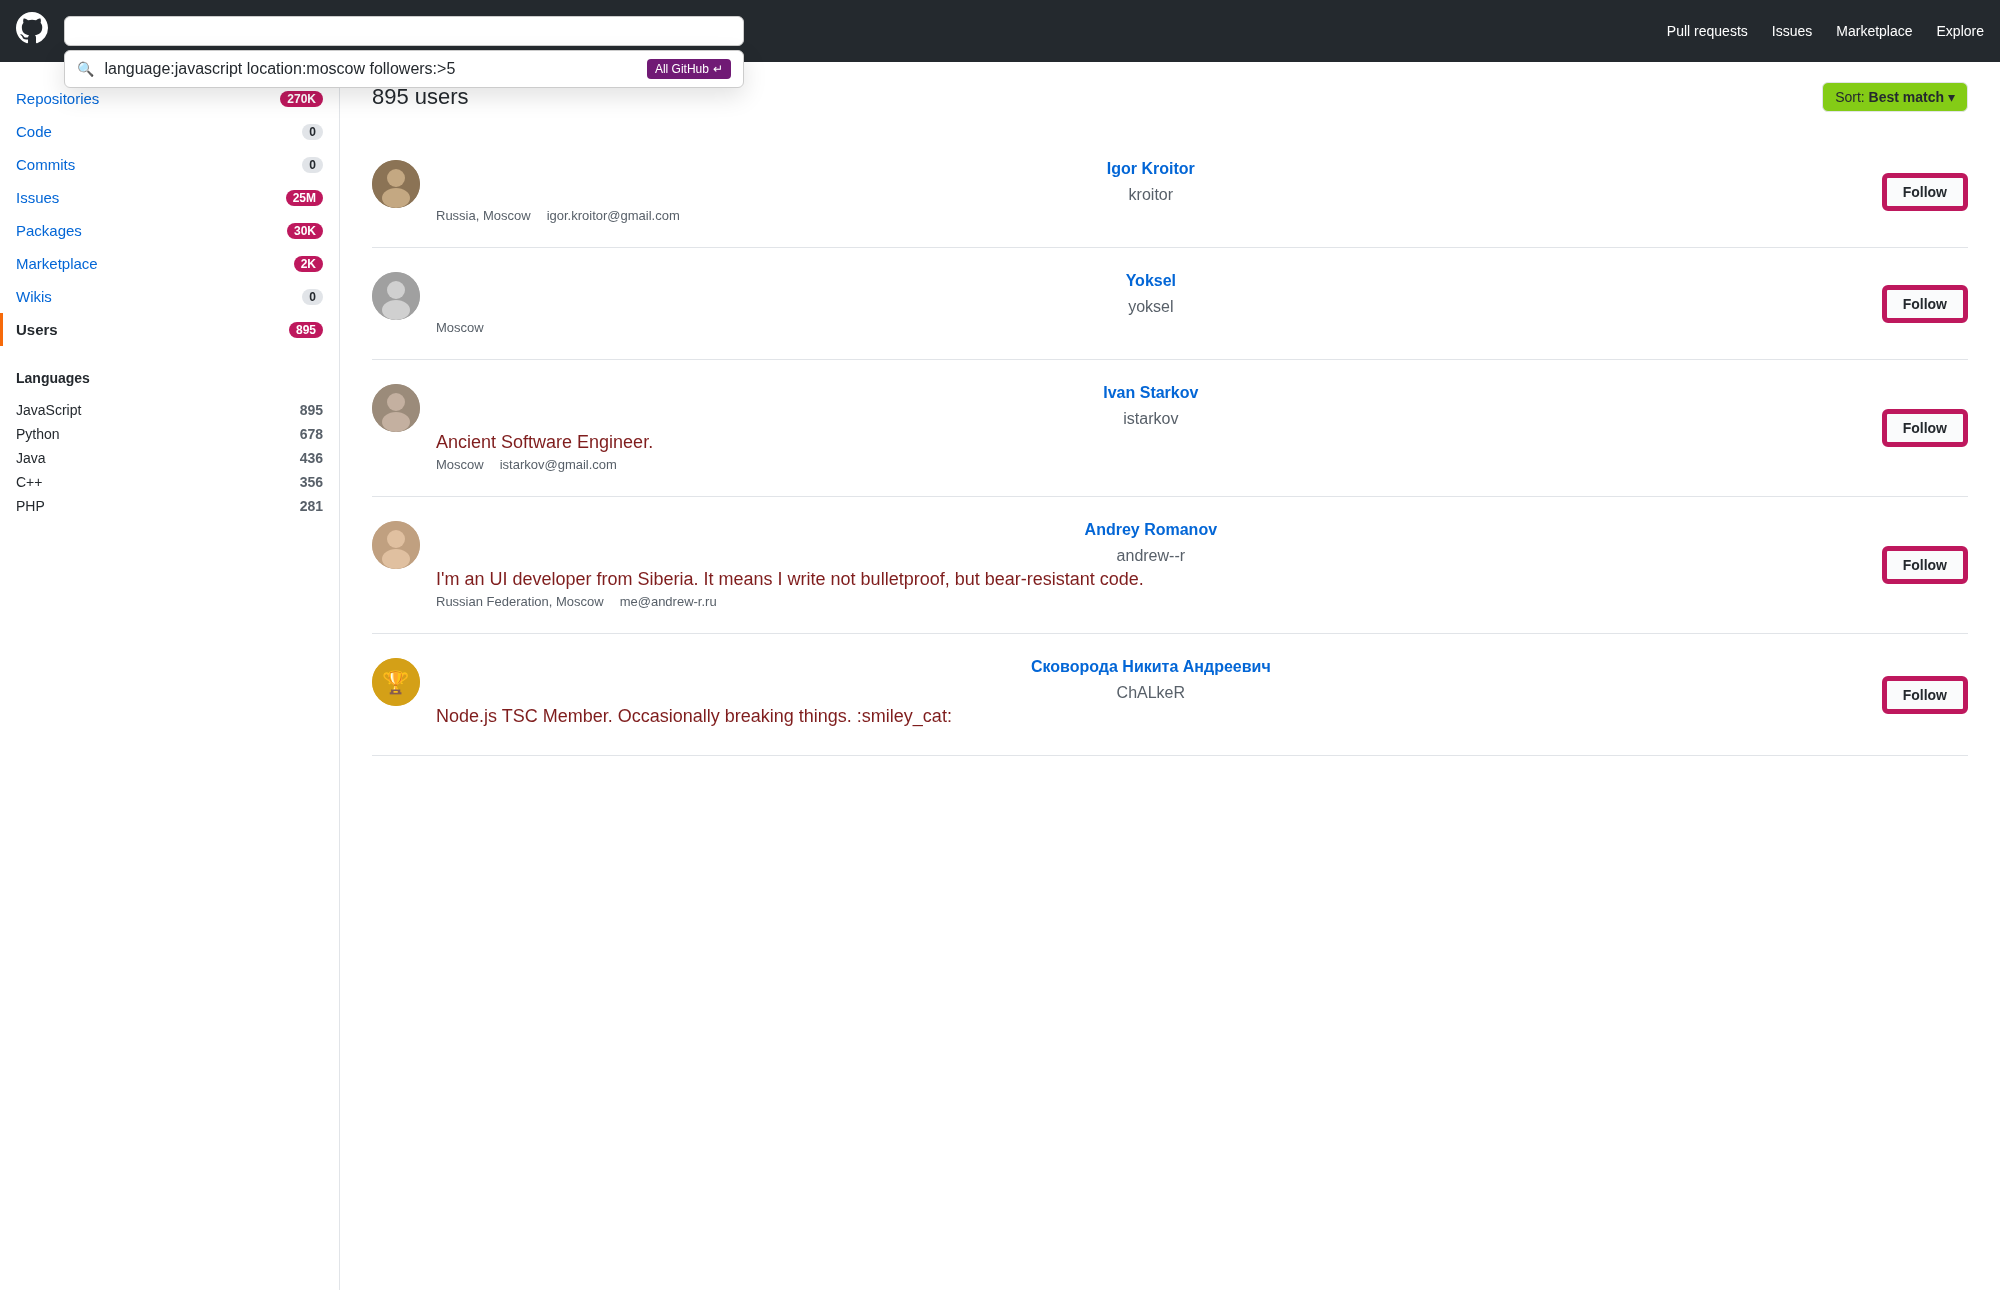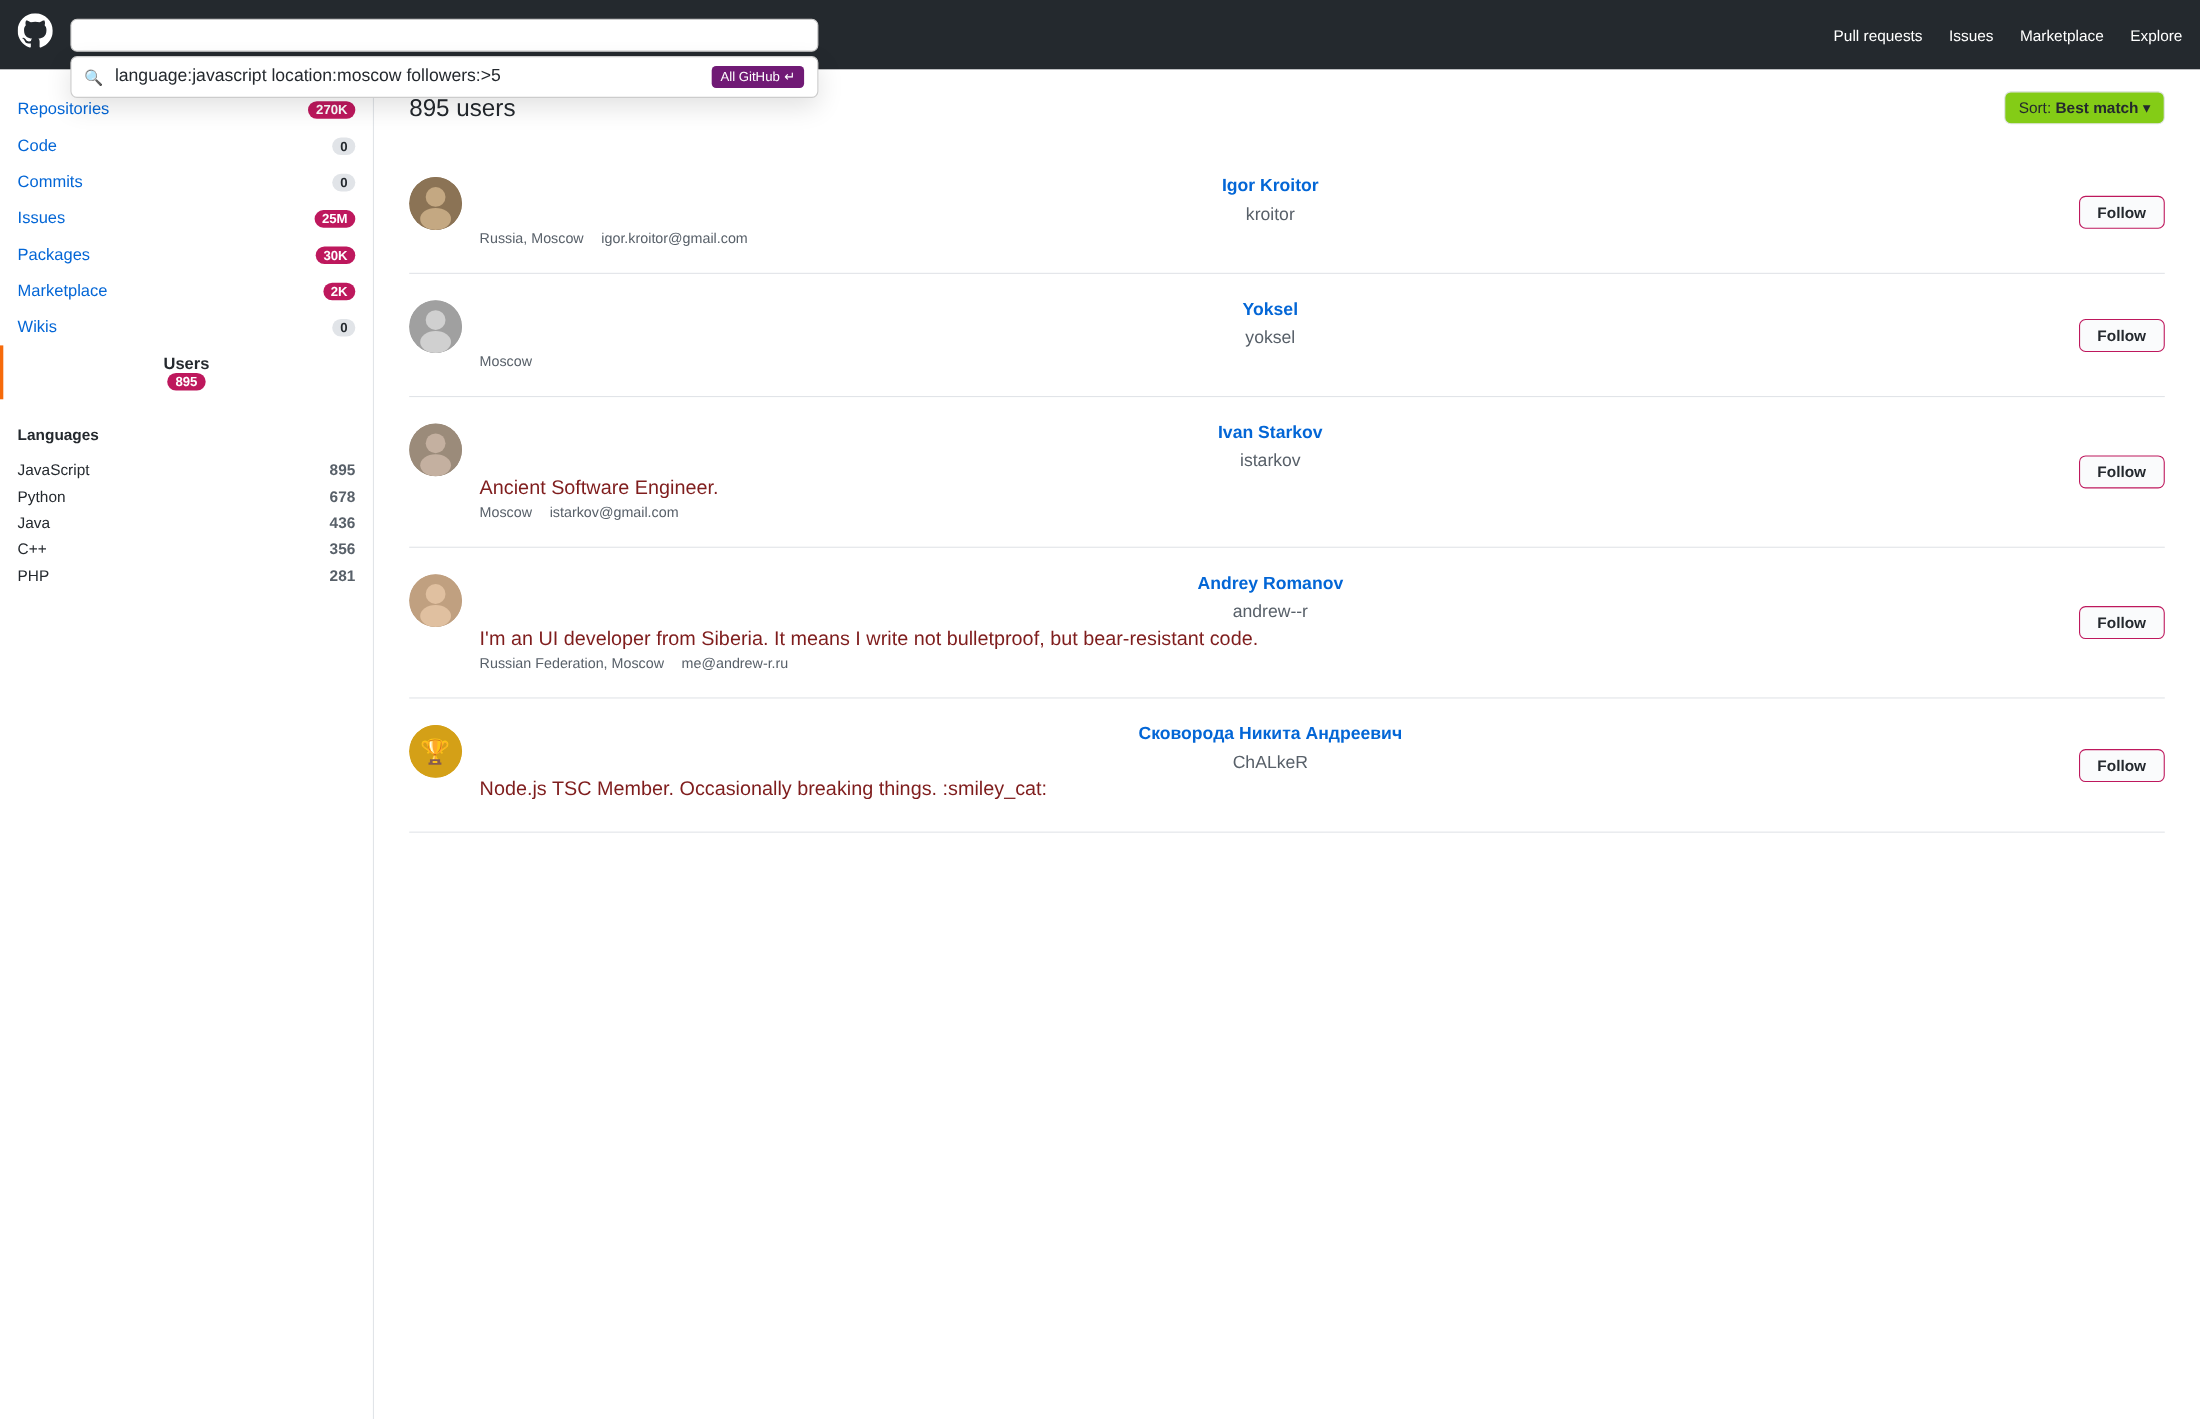--- a/index.html
+++ b/index.html
@@ -67,21 +67,20 @@
       justify-content: space-between;
       padding: 8px 16px;
       text-decoration: none;
       color: #0366d6;
       font-size: 15px;
     }
     .sidebar-filter-item.active {
       color: #24292e;
       font-weight: 600;
       border-left: 2px solid #f66a0a;
-      flex-direction: column;
     }
     .badge {
       background: #be185d;
       color: white;
       border-radius: 10px;
       padding: 1px 7px;
       font-size: 12px;
       font-weight: 600;
     }
     .badge.light {
@@ -129,21 +128,21 @@
       font-size: 20px;
     }
     .user-info { flex: 1; }
     .user-name-row { display: flex; align-items: center; gap: 8px; margin-bottom: 4px; flex-direction: column; }
     .user-display-name { color: #0366d6; font-size: 16px; font-weight: 600; text-decoration: none; }
     .user-login { color: #586069; font-size: 16px; }
     .user-bio { color: #7f1d1d; font-size: 18px; margin-bottom: 4px; }
     .user-meta { color: #586069; font-size: 13px; display: flex; gap: 16px; }
     .user-meta span::before { margin-right: 4px; }
     .follow-btn {
-      border: 1px solid #be185d;
+      border: 5px solid #be185d;
       background: #fafbfc;
       border-radius: 6px;
       padding: 6px 16px;
       font-size: 14px;
       font-weight: 600;
       cursor: pointer;
       color: #24292e;
       flex-shrink: 0;
       align-self: center;
     }

